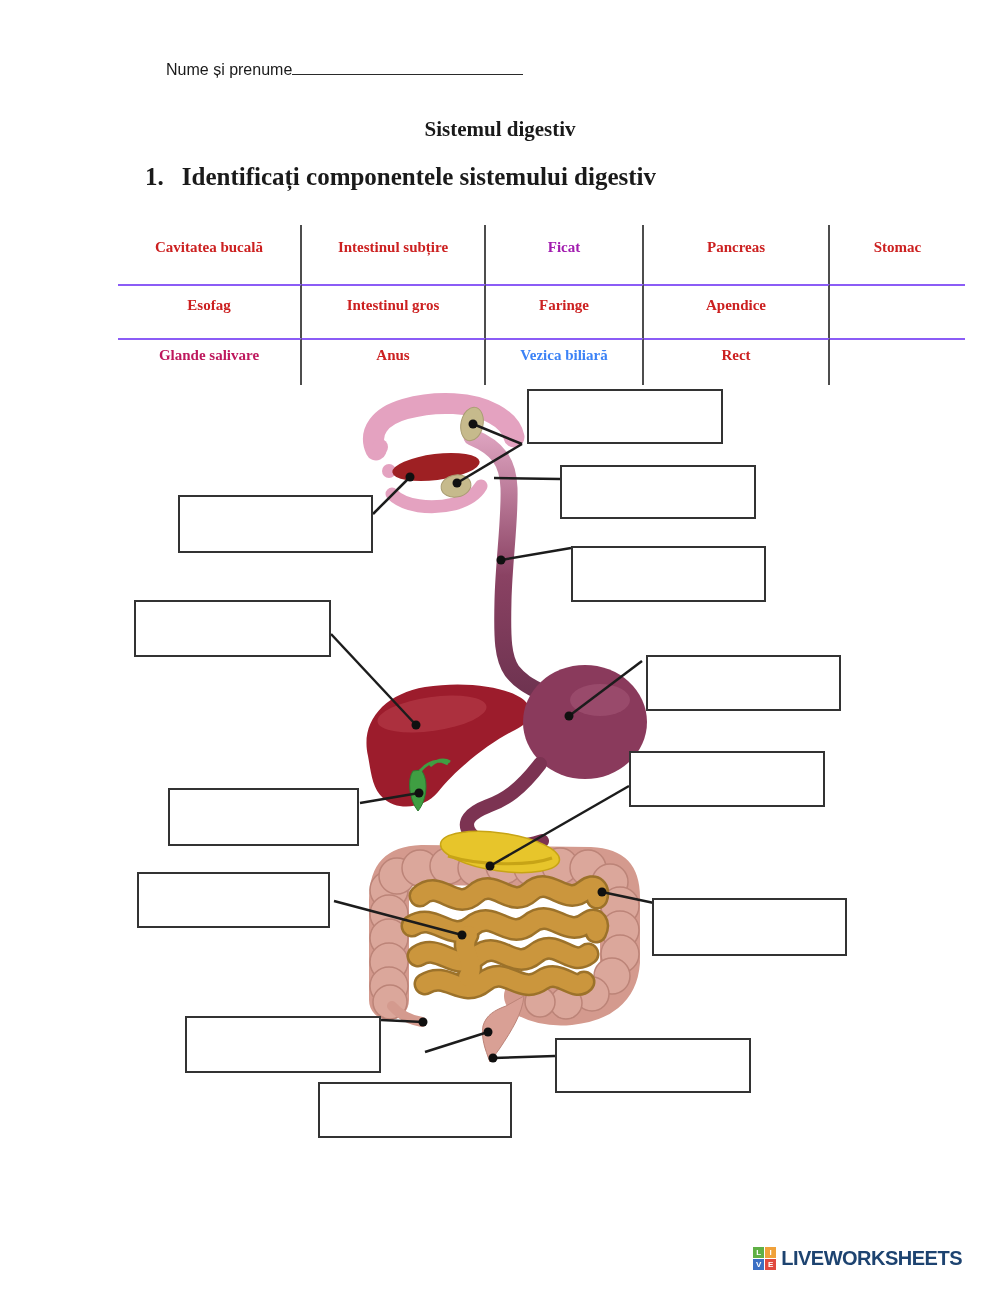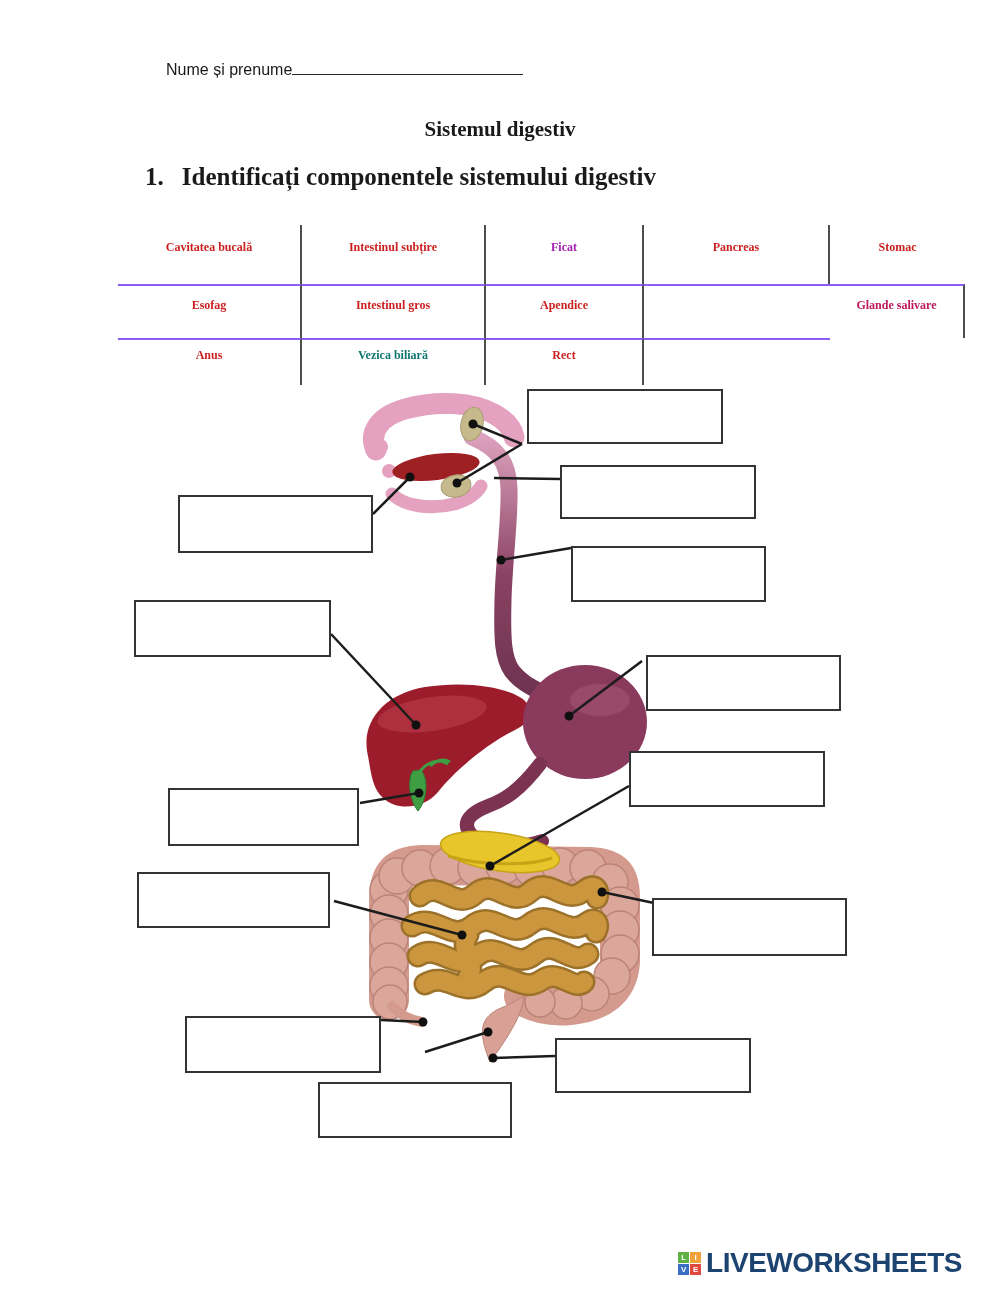--- a/index.html
+++ b/index.html
@@ -13,33 +13,33 @@
            font-family:"Liberation Serif", serif; font-weight:bold; font-size:21px; color:#1a1a1a; }
 
   .exercise { position:absolute; left:145px; top:163px; font-family:"Liberation Serif", serif;
               font-weight:bold; font-size:25px; color:#1a1a1a; }
   .exercise .num { margin-right:18px; }
 
   .word-bank { position:absolute; left:118px; top:225px; width:847px; display:grid;
                grid-template-columns:184px 184px 158px 186px 135px;
                grid-template-rows:59px 54px 47px; }
   .wb-cell { display:flex; align-items:center; justify-content:center; text-align:center;
-             font-family:"Liberation Serif", serif; font-weight:bold; font-size:12px; padding-bottom:14px; }
+             font-family:"Liberation Serif", serif; font-weight:bold; font-size:15px; padding-bottom:14px; }
   .wb-cell.br { border-right:2px solid #4d4d4d; }
   .wb-cell.bt { border-top:2px solid #8b5cf6; }
 
   .diagram-svg { position:absolute; left:0; top:0; width:1000px; height:1291px; pointer-events:none; }
 
   .abox { position:absolute; background:#ffffff; border:2px solid #333333; }
 
   .footer { position:absolute; top:1247px; right:38px; display:flex; align-items:center; gap:5px; }
   .logo-squares { display:grid; grid-template-columns:11px 11px; grid-template-rows:11px 11px; gap:1px; }
   .logo-sq { width:11px; height:11px; color:#ffffff; font-size:8px; font-weight:bold;
              display:flex; align-items:center; justify-content:center; line-height:11px; }
-  .logo-text { font-size:28px; font-weight:bold; letter-spacing:-0.5px; }
+  .logo-text { font-size:20px; font-weight:bold; letter-spacing:-0.5px; }
 </style>
 </head>
 <body>
 
 <div class="name-row">
   <span>Nume și prenume</span><span class="name-line"></span>
 </div>
 
 <div class="title">Sistemul digestiv</div>
 
@@ -48,25 +48,26 @@
 </div>
 
 <div class="word-bank">
     <div class="wb-cell br" style="color: rgb(204, 32, 32);">Cavitatea bucală</div>
     <div class="wb-cell br" style="color: rgb(204, 32, 32);">Intestinul subțire</div>
     <div class="wb-cell br" style="color: #a21caf; text-align: right;">Ficat</div>
     <div class="wb-cell br" style="color: rgb(204, 32, 32);">Pancreas</div>
     <div class="wb-cell" style="color: rgb(204, 32, 32);">Stomac</div>
     <div class="wb-cell br bt" style="color: rgb(204, 32, 32);">Esofag</div>
     <div class="wb-cell br bt" style="color: rgb(204, 32, 32);">Intestinul gros</div>
+    <div class="wb-cell br bt" style="color: rgb(204, 32, 32);">Faringe</div>
     <div class="wb-cell br bt" style="color: rgb(204, 32, 32);">Apendice</div>
     <div class="wb-cell bt" style="color: rgb(204, 32, 32);"></div>
     <div class="wb-cell br bt" style="color: #be185d;">Glande salivare</div>
     <div class="wb-cell br bt" style="color: rgb(204, 32, 32);">Anus</div>
-    <div class="wb-cell br bt" style="color: #0f766e;">Vezica biliară</div>
+    <div class="wb-cell br bt" style="color: #3b82f6;">Vezica biliară</div>
     <div class="wb-cell br bt" style="color: rgb(204, 32, 32); text-align: right;">Rect</div>
     <div class="wb-cell bt" style="color: rgb(204, 32, 32);"></div>
   </div>
 
 <svg class="diagram-svg" viewBox="0 0 1000 1291">
   <defs>
     <linearGradient id="esoGrad" gradientUnits="userSpaceOnUse" x1="0" y1="430" x2="0" y2="695">
       <stop offset="0" stop-color="#e0a6c2"></stop>
         <stop offset="0.55" stop-color="#8a4263"></stop>
         <stop offset="1" stop-color="#6e3350"></stop>

